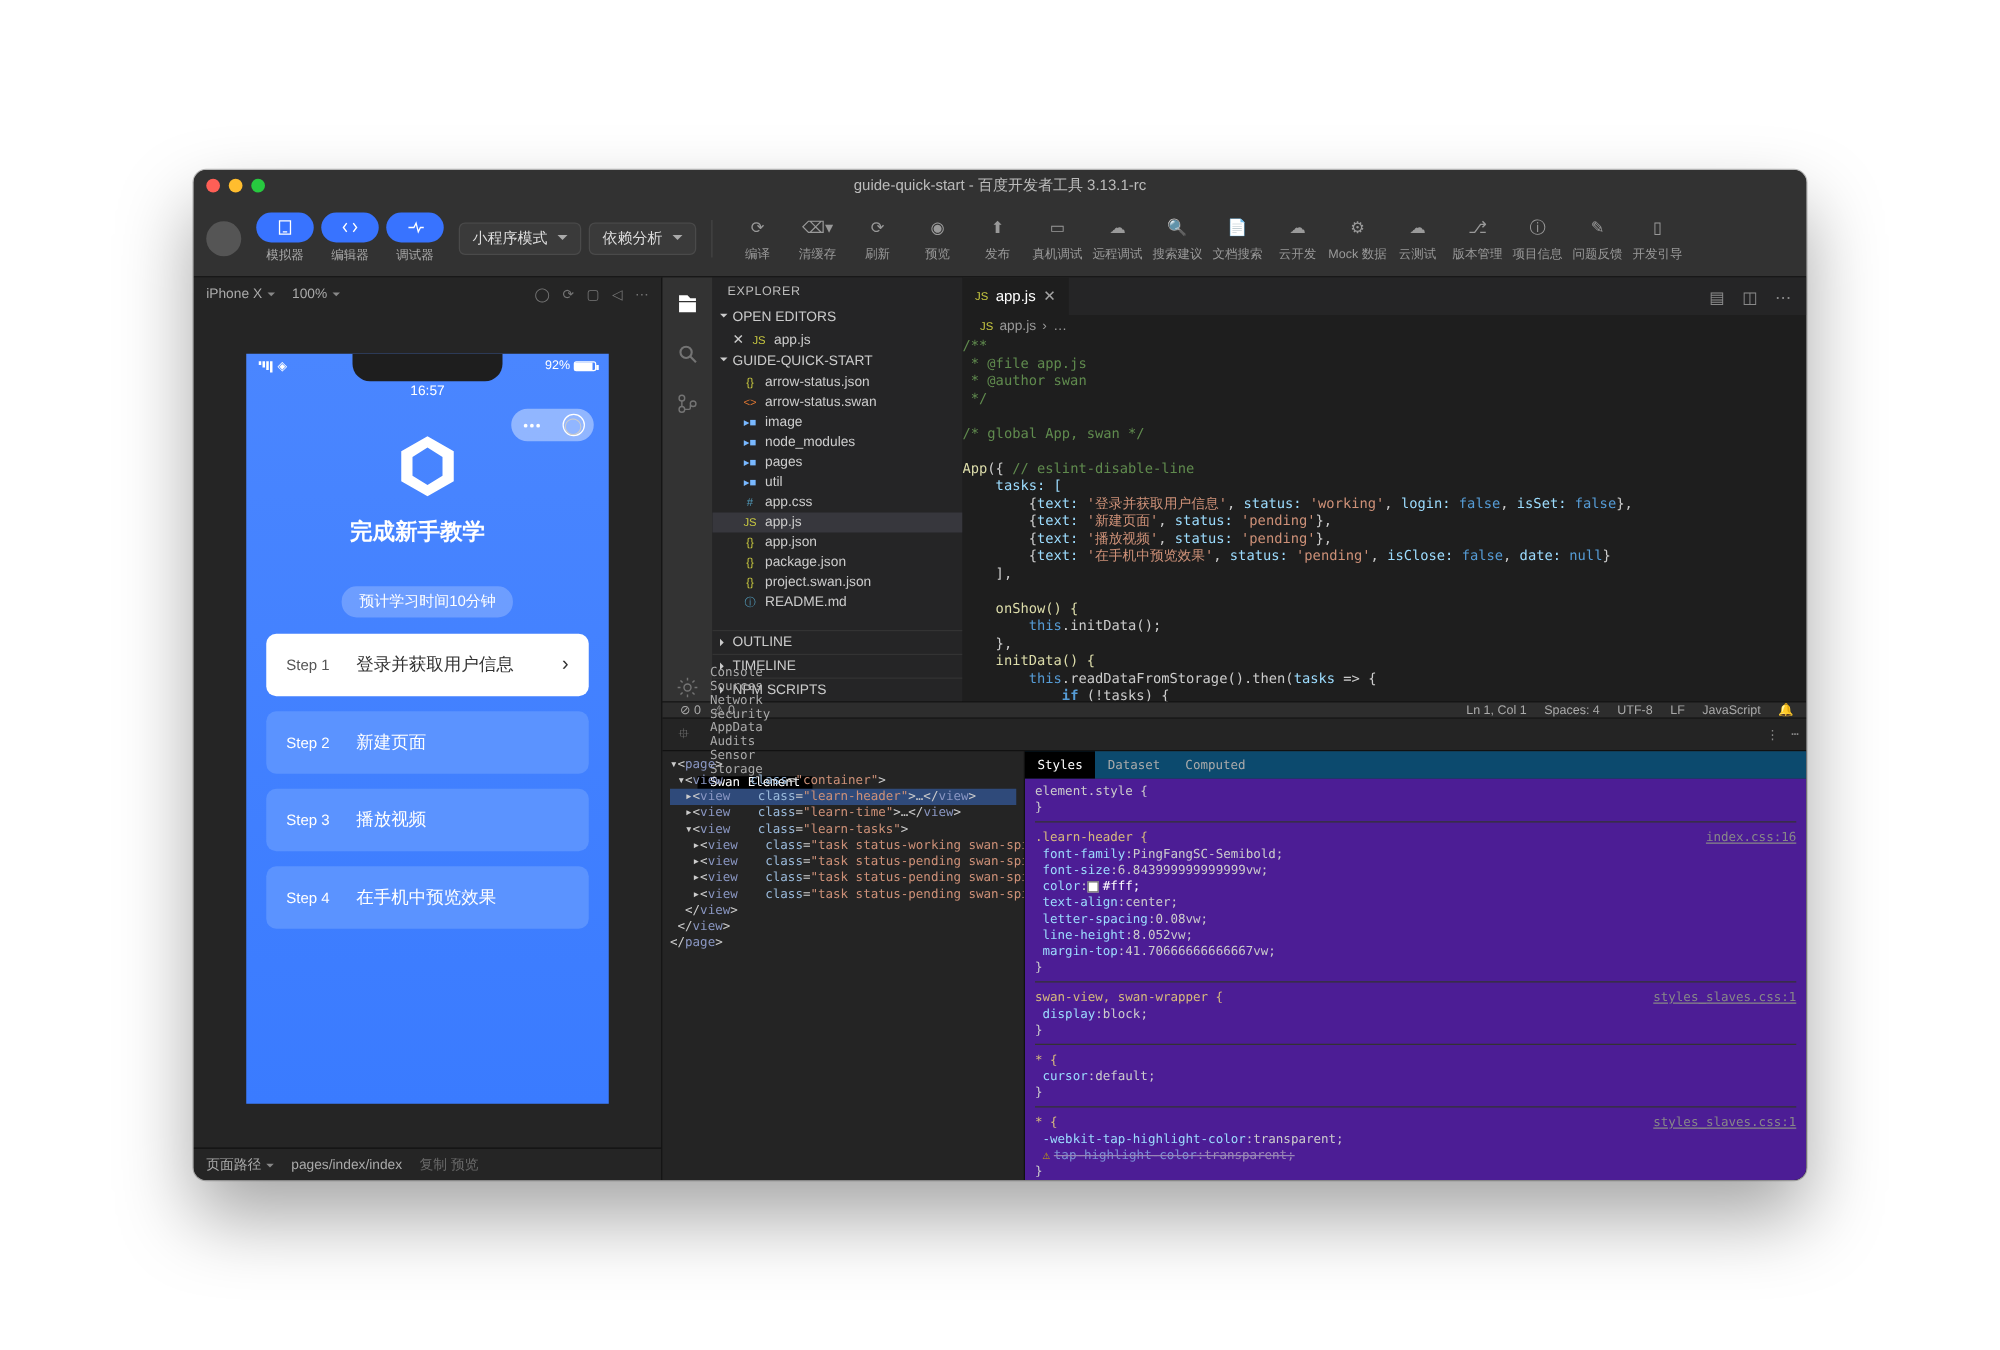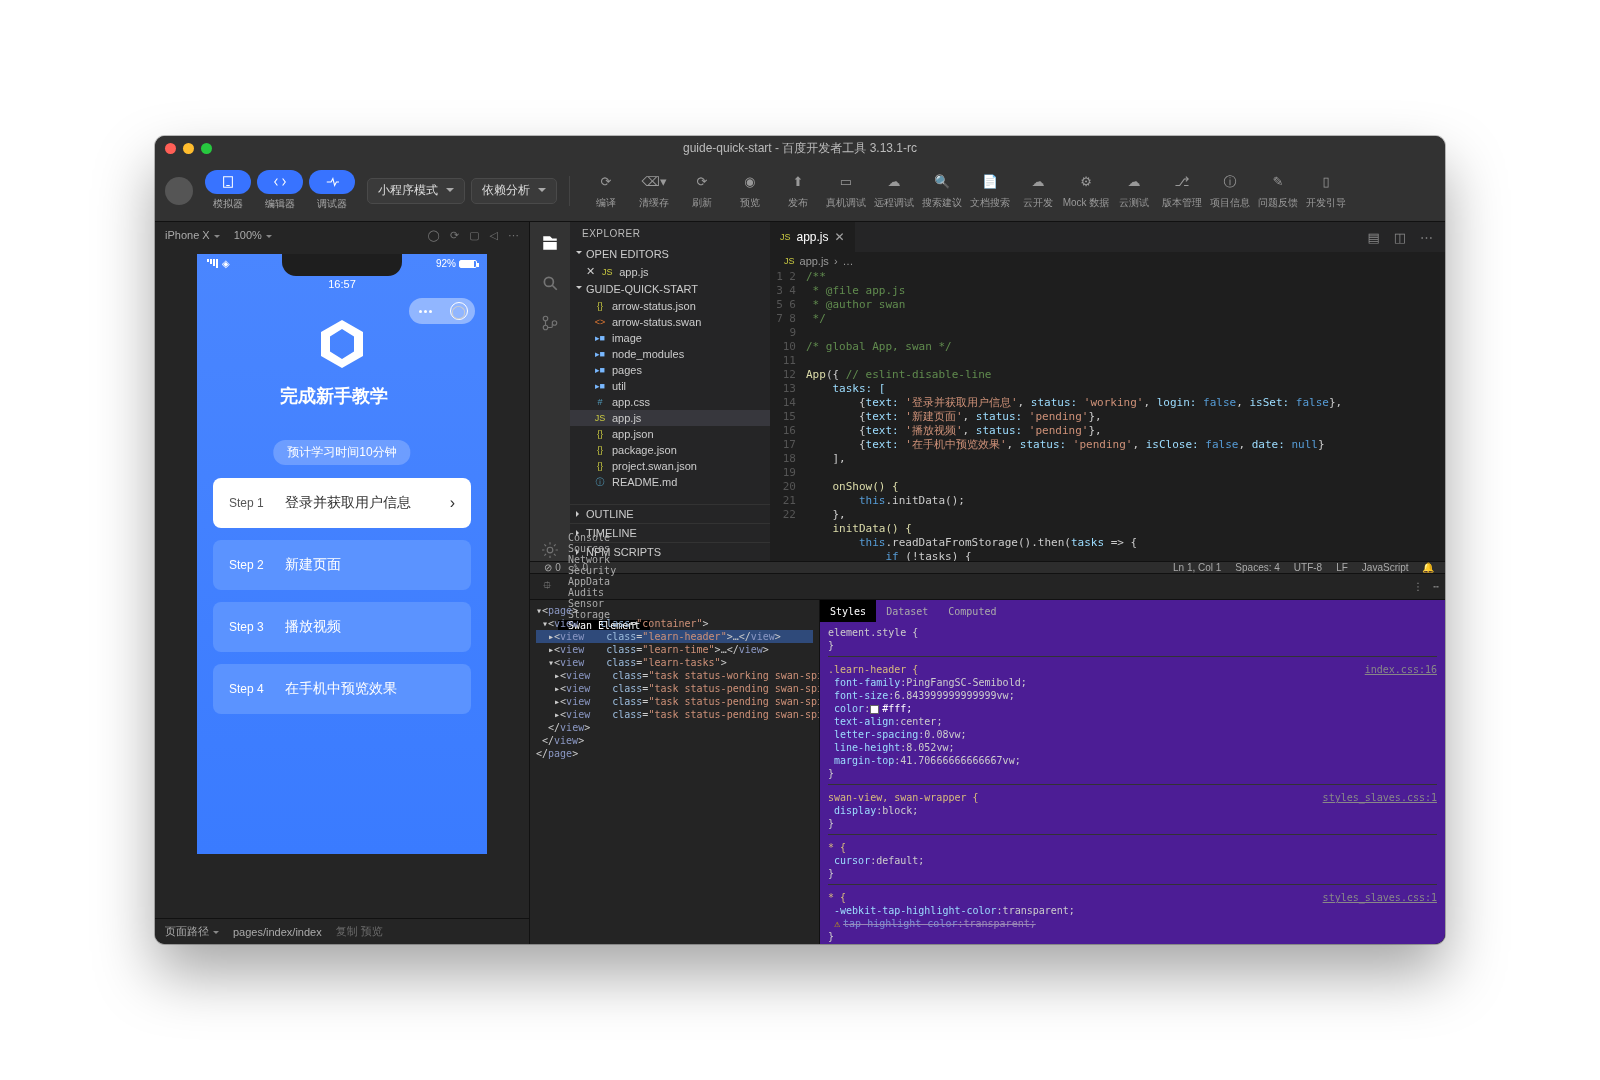--- a/index.html
+++ b/index.html
@@ -64,21 +64,21 @@
 .chev-down::after { content: ""; border: 4px solid transparent; border-top-color: #aaa; margin-top: 3px; }
 .tool-items { display: flex; gap: 0; }
 .tool-item { width: 48px; display: flex; flex-direction: column; align-items: center; gap: 4px; color: #999; }
 .tool-item .ic { height: 20px; display: flex; align-items: center; justify-content: center; }
 .tool-item span { font-size: 10px; }
 
 
 .workspace { flex: 1; display: flex; min-height: 0; }
 
 
-.sim-col { width: 375px; background: #252525; display: flex; flex-direction: column; border-right: 1px solid #111; }
+.sim-col { width: 375px; background: #252525; display: flex; flex-direction: column; border-right: 1px solid #111; gap: 29px; }
 .sim-head {
   height: 26px; display: flex; align-items: center; gap: 14px;
   padding: 0 10px; color: #aaa; font-size: 11px;
 }
 .sim-head .chev::after { content: ""; border: 3px solid transparent; border-top-color: #888; margin-left: 4px; display: inline-block; transform: translateY(2px); }
 .sim-head-right { margin-left: auto; display: flex; gap: 10px; }
 .sim-head-right .ic { opacity: .6; }
 .sim-body { flex: 1; display: flex; align-items: flex-start; justify-content: center; padding-top: 6px; }
 .phone {
   width: 290px; height: 600px; background: #3a7bff;
@@ -138,40 +138,40 @@
 .tabs { height:30px; background:#252526; display:flex; align-items:center; }
 .tab { height:100%; background:#1e1e1e; padding:0 10px; display:flex; align-items:center; gap:6px; font-size:12px; color:#fff; border-right:1px solid #252526; }
 .tab .fi { color:#cbcb41; font-size:9px; }
 .tab .close { opacity:.6; }
 .tab-actions { margin-left:auto; display:flex; gap:14px; padding-right:12px; opacity:.6; }
 .crumb { padding:3px 14px; font-size:11px; color:#999; display:flex; gap:5px; align-items:center; }
 .crumb .fi { color:#cbcb41; font-size:9px; }
 .code { flex:1; overflow:hidden; font-family:Menlo,Consolas,monospace; font-size:11px; line-height:14px; display:flex; }
 .gut { width:36px; text-align:right; color:#555; padding-right:10px; }
 .src { flex:1; white-space:pre; color:#ccc; }
-.c-cm { color:#608b4e; } .c-fn { color:#dcdcaa; } .c-kw { color:#569cd6; }
+.c-cm { color:#608b4e; } .c-fn { color:#dcdcaa; } .c-kw { color:#569cd6;font-weight:bold; }
 .c-str { color:#ce9178; } .c-key { color:#9cdcfe; } .c-bool { color:#569cd6; } .c-this { color:#569cd6; }
 
 .statusbar { height:20px; background:#2d2d2d; display:flex; align-items:center; justify-content:flex-end; gap:14px; padding:0 10px; font-size:10px; color:#aaa; border-bottom:1px solid #111; }
 .statusbar .err { margin-right:auto; margin-left:4px; display:flex; gap:10px; }
 
 
 .devtools { flex:1; display:flex; flex-direction:column; background:#242424; font-family:Menlo,Consolas,monospace; font-size:10px; }
 .dt-tabs { height:26px; display:flex; align-items:center; padding:0 6px; gap:0; border-bottom:1px solid #111; }
 .dt-tabs .dtic { width:22px; text-align:center; opacity:.6; font-size:11px; }
 .dt-tab { padding:0 10px; color:#aaa; height:100%; display:flex; align-items:center; }
 .dt-tab.active { background:#000; color:#fff; }
 .dt-tabs-right { margin-left:auto; display:flex; gap:10px; opacity:.6; }
 .dt-body { flex:1; display:flex; min-height:0; }
 .dt-left { width:290px; border-right:1px solid #111; padding:4px 6px; overflow:hidden; line-height:13px; }
 .dt-left .hl { background:#2f4a7a; }
 .dt-left .tag { color:#8a97c3; } .dt-left .attr { color:#9bbbdc;margin-left:16px; } .dt-left .val { color:#ce9178; }
 .dt-left .ln { white-space:pre; }
 .dt-right { flex:1; display:flex; flex-direction:column; }
-.dt-sub { height:22px; background:#4c1d95; display:flex; align-items:center; }
+.dt-sub { height:22px; background:#0c4a6e; display:flex; align-items:center; }
 .dt-sub .sub { padding:0 10px; color:#aaa; height:100%; display:flex; align-items:center; }
 .dt-sub .sub.active { background:#000; color:#fff; }
 .dt-styles { flex:1; padding:4px 8px; overflow:hidden; line-height:13px; background:#4c1d95; }
 .rule { position:relative; margin-bottom:6px; border-bottom:1px solid #333; padding-bottom:4px; }
 .rule .src-link { position:absolute; top:0; right:0; color:#888; text-decoration:underline; }
 .rule .sel { color:#d7ba7d; }
 .rule .prop { color:#9cdcfe; } .rule .vall { color:#ccc; } .rule .vclr { color:#fff; }
 .rule .vclr .sw { display:inline-block; width:9px; height:9px; background:#fff; border:1px solid #666; vertical-align:middle; margin-right:3px; }
 .rule .strike { text-decoration:line-through; opacity:.6; }
 .rule .warn { color:#cca700; margin-right:3px; }
@@ -483,43 +483,20 @@
               <span>⋯</span>
             </div>
           </div>
           <div class="crumb">
               <span class="fi">JS</span>
               <span>app.js</span>
               <span>›</span>
               <span>…</span>
             </div>
           <div class="code">
-            <div class="gut" id="gutter">1
-2
-3
-4
-5
-6
-7
-8
-9
-10
-11
-12
-13
-14
-15
-16
-17
-18
-19
-20
-21
-22
-</div>
             <div class="src" id="src"><span class="c-cm">/**</span>
 <span class="c-cm"> * @file app.js</span>
 <span class="c-cm"> * @author swan</span>
 <span class="c-cm"> */</span>
 
 <span class="c-cm">/* global App, swan */</span>
 
 <span class="c-fn">App</span>({ <span class="c-cm">// eslint-disable-line</span>
 <span class="c-key">    tasks: [</span>
         {<span class="c-key">text:</span><span class="c-str"> '登录并获取用户信息'</span>, <span class="c-key">status:</span><span class="c-str"> 'working'</span>, <span class="c-key">login:</span><span class="c-bool"> false</span>, <span class="c-key">isSet:</span><span class="c-bool"> false</span>},

